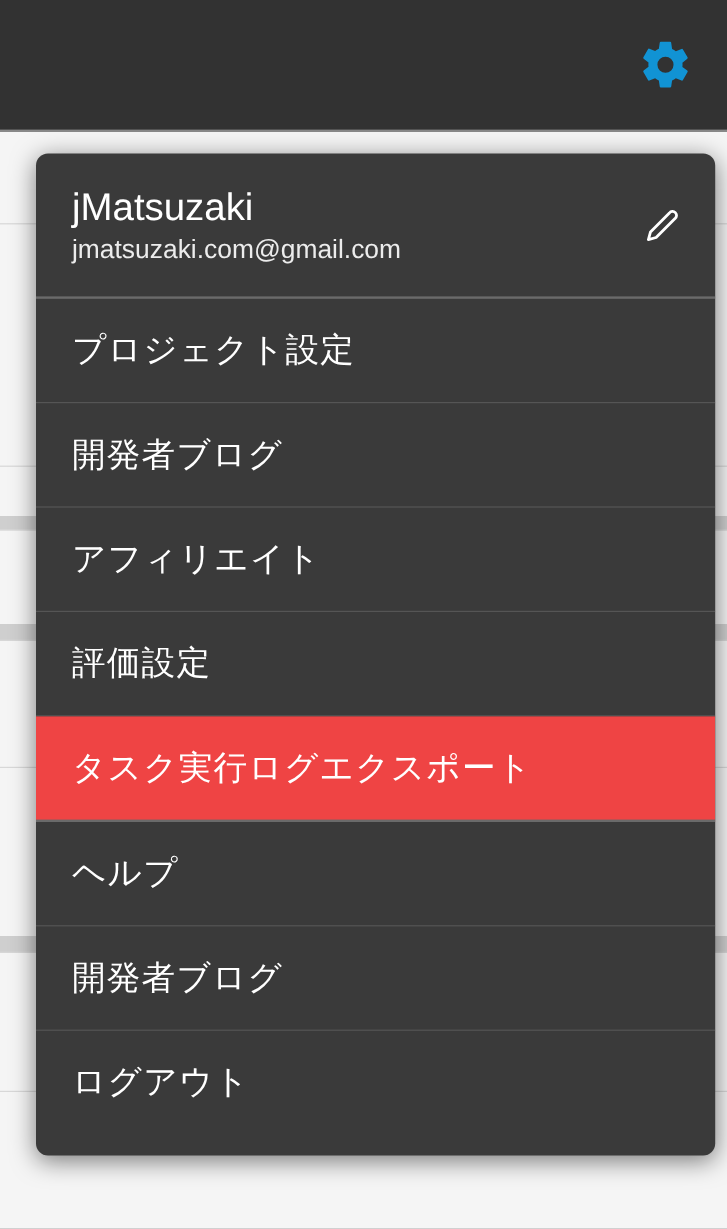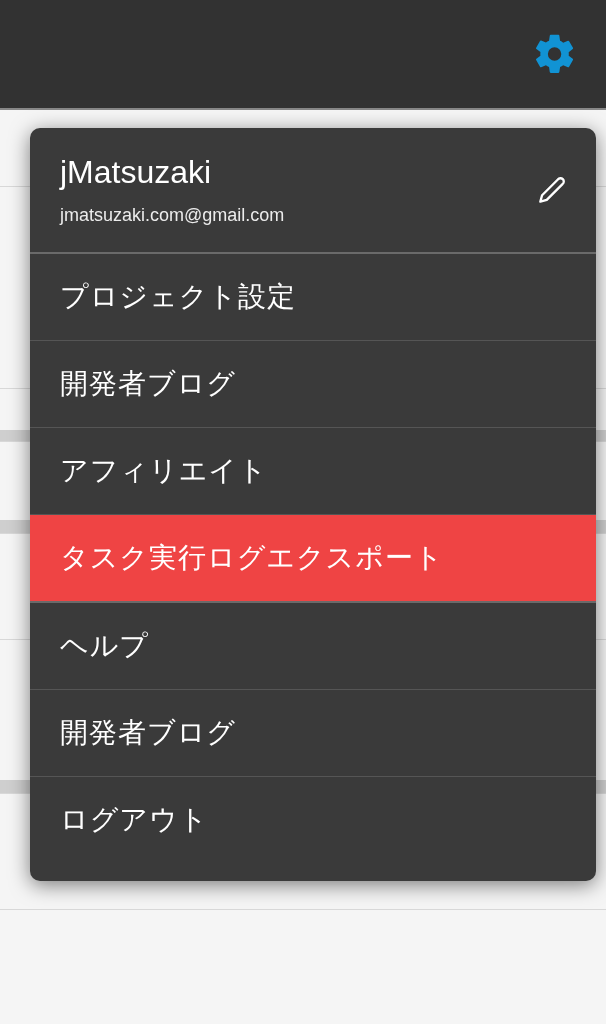--- a/index.html
+++ b/index.html
@@ -64,30 +64,30 @@
     .profile-header {
       padding: 26px 30px 26px 30px;
       display: flex;
       justify-content: space-between;
       align-items: center;
       border-bottom: 2px solid #6a6a6a;
     }
     .profile-text {
       display: flex;
       flex-direction: column;
-      gap: 14px;
+      gap: 4px;
     }
     .profile-name {
       color: #fff;
       font-size: 32px;
       font-weight: 500;
     }
     .profile-email {
       color: #ececec;
-      font-size: 18px;
+      font-size: 22px;
       font-weight: 400;
     }
     .edit-icon {
       color: #fff;
       width: 28px;
       height: 28px;
       cursor: pointer;
       flex-shrink: 0;
     }
     .menu-item {
@@ -146,20 +146,23 @@
 
   <div class="menu-item">
     <span>プロジェクト設定</span>
   </div>
   <div class="menu-item">
     <span>開発者ブログ</span>
   </div>
   <div class="menu-item">
     <span>アフィリエイト</span>
   </div>
+  <div class="menu-item">
+    <span>評価設定</span>
+  </div>
   <div class="menu-item highlighted section-divider">
     <span>タスク実行ログエクスポート</span>
   </div>
   <div class="menu-item">
     <span>ヘルプ</span>
   </div>
   <div class="menu-item">
     <span>開発者ブログ</span>
   </div>
   <div class="menu-item">

